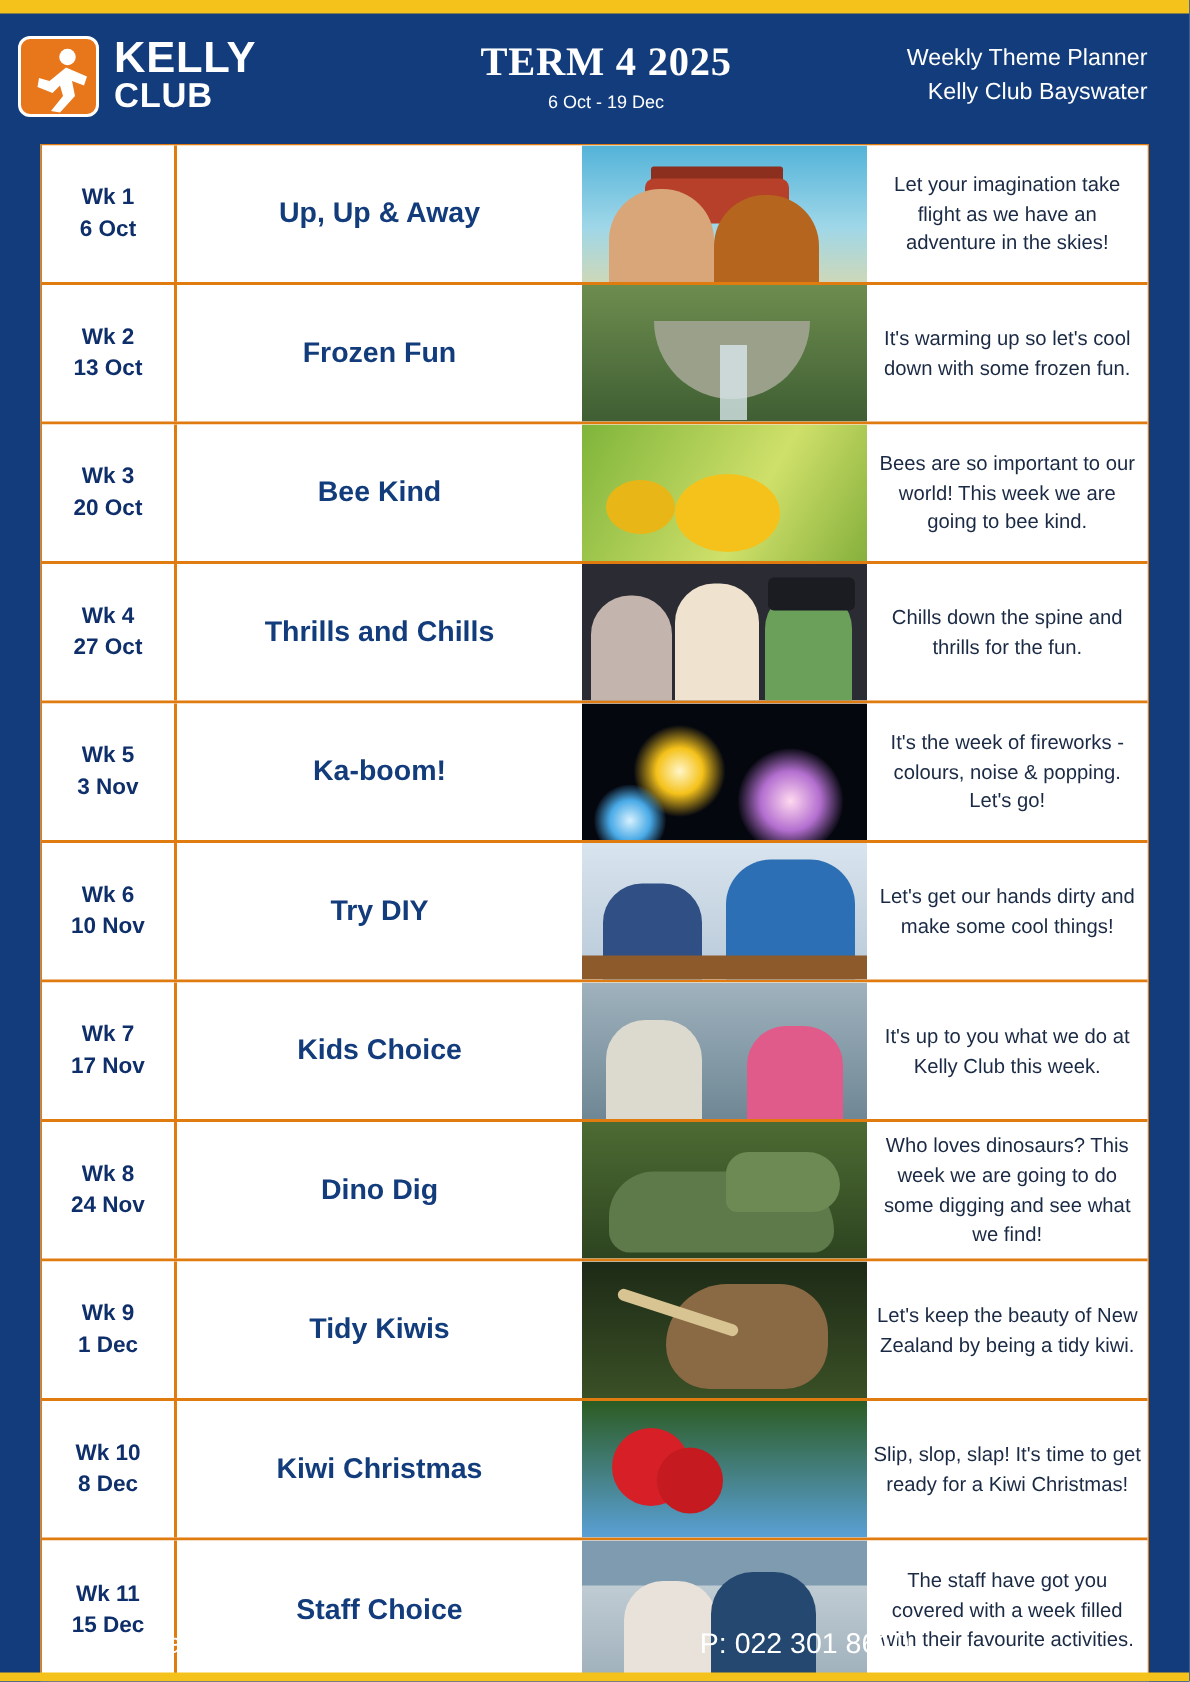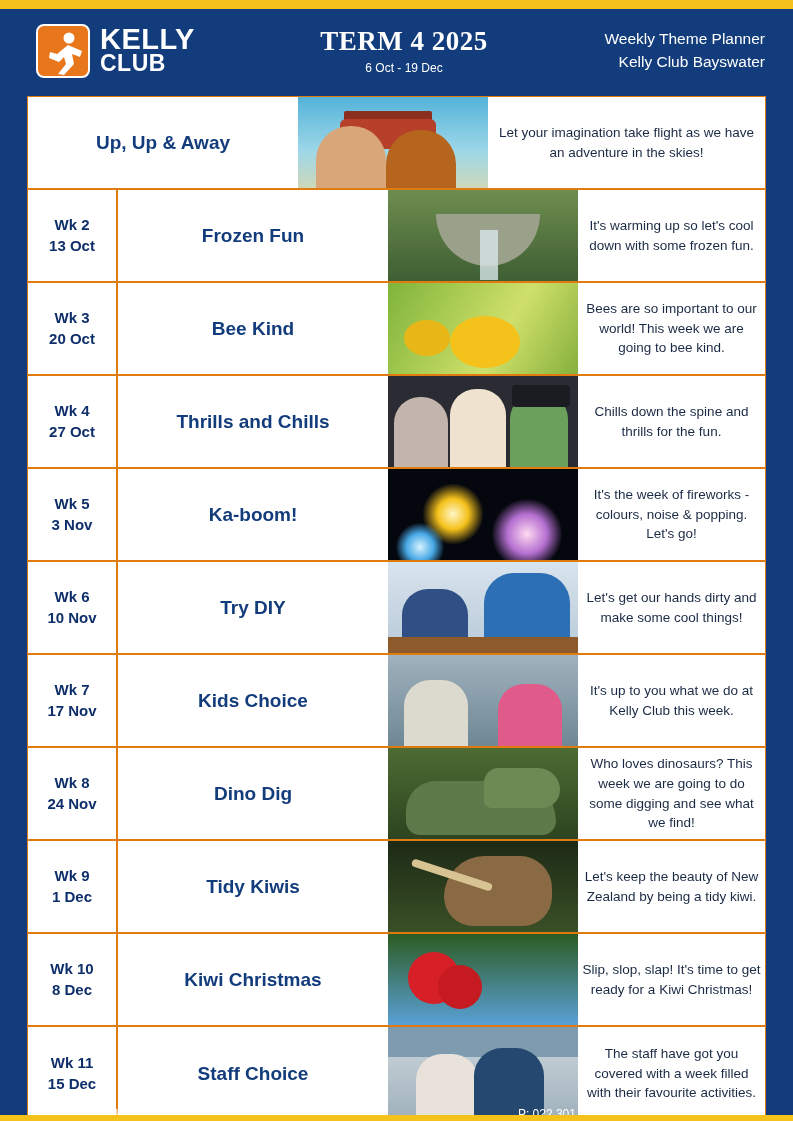--- a/index.html
+++ b/index.html
@@ -21,21 +21,21 @@
   }
   .header {
     position: absolute; top: 9px; left: 0;
     width: 793px; height: 83px;
     display: flex; align-items: center;
     color: #FFFFFF;
   }
   .logo {
     width: 260px; height: 83px;
     display: flex; align-items: center;
-    padding-left: 36px;
+    padding-left: 12px;
   }
   .logo-mark {
     width: 54px; height: 54px;
     background: #E8761B;
     border-radius: 8px;
     border: 2px solid #ffffff;
     position: relative;
     flex: none;
   }
   .logo-mark svg { position: absolute; top: 4px; left: 6px; }
@@ -103,23 +103,23 @@
     text-align: center;
     color: #1B2A44;
     font-size: 13.5px;
     line-height: 1.45;
     padding: 6px 4px;
   }
   .footer {
     position: absolute;
     left: 0; bottom: 0;
     width: 658px; height: 48px;
-    display: flex; align-items: flex-end;
+    display: flex; align-items: center;
     color: #FFFFFF;
-    font-size: 12px;
+    font-size: 19px;
   }
   .footer .left { padding-left: 34px; }
   .footer .right { margin-left: auto; padding-right: 52px; }
   .bottom-bar {
     position: absolute; bottom: 0; left: 0;
     width: 793px; height: 6px;
     background: #F5C21B;
   }
   
   .scene { position: absolute; inset: 0; }
@@ -192,20 +192,24 @@
 
     <div class="header-right">
       <div>Weekly Theme Planner</div>
       <div>Kelly Club Bayswater</div>
     </div>
   </div>
 
   <div class="grid">
 
     <div class="row">
+      <div class="cell-week">
+        <div class="wk">Wk 1</div>
+        <div class="dt">6 Oct</div>
+      </div>
       <div class="cell-theme">Up, Up &amp; Away</div>
       <div class="cell-image">
         <div class="scene s-sky">
             <div class="plane"></div>
             <div class="kid"></div>
             <div class="kid2"></div>
           </div>
       </div>
       <div class="cell-desc">Let your imagination take flight as we have an adventure in the skies!</div>
     </div>

